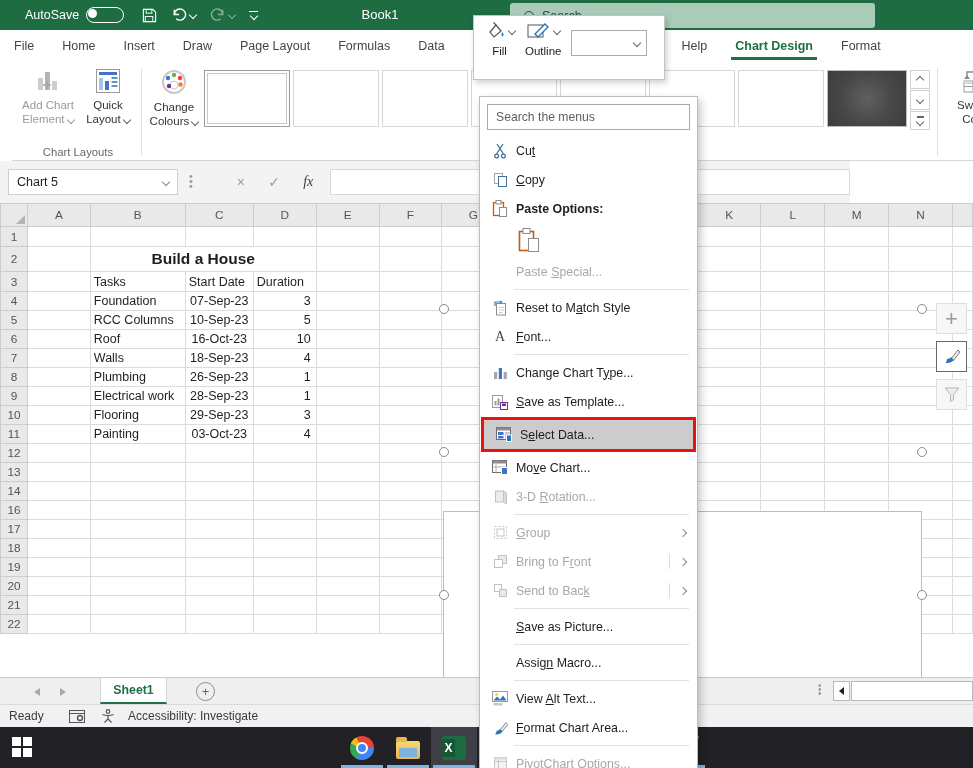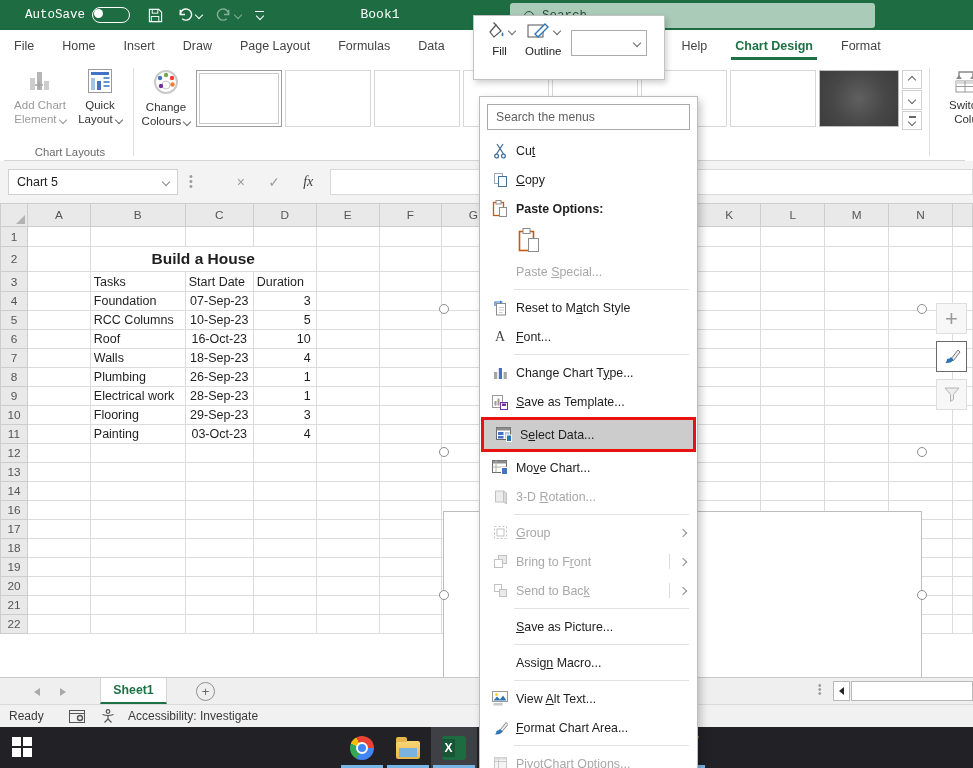--- a/index.html
+++ b/index.html
@@ -5,41 +5,41 @@
   html,body{margin:0;padding:0;}
   .stage{position:relative;width:973px;height:768px;overflow:hidden;background:#fff;
          font-family:"Liberation Sans",sans-serif;-webkit-font-smoothing:antialiased;}
   .chev{display:inline-block;width:5px;height:5px;border-right:1.4px solid #666;border-bottom:1.4px solid #666;transform:rotate(45deg);}
   .chev.white{border-color:#fff;}
   .chev.up{transform:rotate(-135deg);}
   .chev.right{transform:rotate(-45deg);}
 
   
   .titlebar{position:absolute;left:0;top:0;width:973px;height:30px;background:#1e6c41;color:#fff;
-            display:flex;align-items:center;font-size:12.5px;font-family:Liberation Mono, monospace;}
+            display:flex;align-items:center;font-size:12.5px;}
   .autosave{display:flex;align-items:center;gap:7px;margin-left:25px;}
   .toggle{width:36px;height:14px;border:1.6px solid #fff;border-radius:8px;position:relative;}
   .toggle .knob{position:absolute;left:1px;top:1px;width:9px;height:9px;border-radius:50%;background:#fff;}
   .qat{display:flex;align-items:center;gap:14px;margin-left:18px;}
   .qat .btn{display:flex;align-items:center;gap:3px;}
   .dim{opacity:.45;}
   .book-title{position:absolute;left:340px;width:80px;text-align:center;top:7px;font-size:13px;}
   .searchpill{position:absolute;left:510px;top:3px;width:365px;height:25px;background:#a9cbb8;border-radius:3px;
               display:flex;align-items:center;color:#2c4a39;font-size:12.5px;gap:8px;padding-left:14px;box-sizing:border-box;}
   .mag{width:8px;height:8px;border:1.6px solid #2c4a39;border-radius:50%;position:relative;flex:0 0 auto;}
   .mag:after{content:"";position:absolute;left:7px;top:7px;width:5px;height:1.6px;background:#2c4a39;transform:rotate(45deg);transform-origin:0 0;}
 
   
   .tabrow{position:absolute;left:0;top:30px;width:1050px;height:32px;background:#fff;display:flex;align-items:stretch;}
   .rtab{padding:12px 14px;display:flex;align-items:center;font-size:12.5px;color:#444;white-space:nowrap;position:relative;}
   .rtab.active{color:#1e7145;font-weight:bold;}
   .rtab.active:after{content:"";position:absolute;left:10px;right:10px;bottom:2px;height:3px;background:#1e7145;}
 
   
-  .ribbon{position:absolute;left:4px;top:62px;width:961px;height:99px;background:#fff;border-bottom:1px solid #d6d6d6;box-sizing:border-box;}
+  .ribbon{position:absolute;left:12px;top:62px;width:961px;height:99px;background:#fff;border-bottom:1px solid #d6d6d6;box-sizing:border-box;}
   .bigbtn{position:absolute;top:6px;display:flex;flex-direction:column;align-items:center;font-size:11.5px;color:#333;text-align:center;line-height:1.25;}
   .bigbtn .lbl{margin-top:4px;}
   .bigbtn.disabled{color:#9a9a9a;}
   .vdiv{position:absolute;top:6px;width:1px;height:88px;background:#e0e0e0;}
   .grouplabel{position:absolute;top:84px;font-size:11.3px;color:#6a6a6a;text-align:center;}
   .gal{position:absolute;left:192px;top:8px;height:60px;}
   .galbox{position:absolute;top:0;width:86px;height:57px;background:#fff;border:1px solid #d7d7d7;box-sizing:border-box;}
   .galbox.sel{border:1px solid #9c9c9c;box-shadow:inset 0 0 0 2px #fff, inset 0 0 0 3px #c8c8c8;}
   .galbox.dark{background:radial-gradient(circle at 50% 50%, #606060 0%, #474747 55%, #3d3d3d 100%);border-color:#bdbdbd;}
   .galscroll{position:absolute;left:898px;top:8px;width:20px;height:60px;display:flex;flex-direction:column;gap:1px;}
@@ -50,21 +50,21 @@
   
   .minitb{position:absolute;left:473px;top:15px;width:192px;height:65px;background:#fff;border:1px solid #c3c3c3;
           box-shadow:2px 3px 6px rgba(0,0,0,.18);z-index:40;display:flex;align-items:flex-start;padding:6px 6px 0 10px;box-sizing:border-box;gap:10px;}
   .mtbtn{display:flex;flex-direction:column;align-items:center;font-size:11.5px;color:#222;}
   .mtbtn .icwrap{display:flex;align-items:center;gap:3px;}
   .swatch{width:22px;height:4px;margin-top:1px;}
   .combo{width:74px;height:24px;border:1px solid #ababab;background:#fff;margin-top:8px;position:relative;}
   .combo .chev{position:absolute;right:6px;top:9px;}
 
   
-  .fbar{position:absolute;left:0;top:161px;width:973px;height:42px;background:#f3f3f3;display:flex;align-items:center;}
+  .fbar{position:absolute;left:0;top:161px;width:814px;height:42px;background:#f3f3f3;display:flex;align-items:center;padding-left:36px;}
   .namebox{position:absolute;left:8px;top:8px;width:170px;height:26px;background:#fff;border:1px solid #d0d0d0;
            display:flex;align-items:center;font-size:12.5px;color:#1e1e1e;padding-left:8px;box-sizing:border-box;}
   .namebox .chev{position:absolute;right:8px;}
   .fdots{position:absolute;left:189px;top:13px;color:#9a9a9a;font-size:11px;letter-spacing:0;line-height:5px;}
   .fxbtns{position:absolute;left:225px;top:8px;width:100px;height:26px;display:flex;align-items:center;justify-content:space-around;color:#9b9b9b;font-size:14px;}
   .fxbtns .fx{color:#3c3c3c;font-style:italic;font-family:"Liberation Serif",serif;font-size:14px;}
   .finput{position:absolute;left:330px;top:8px;right:0;height:26px;background:#fff;border:1px solid #d9d9d9;box-sizing:border-box;}
 
   
   .sheet{position:absolute;left:0;top:203px;width:973px;height:474px;background:#fff;overflow:hidden;}

